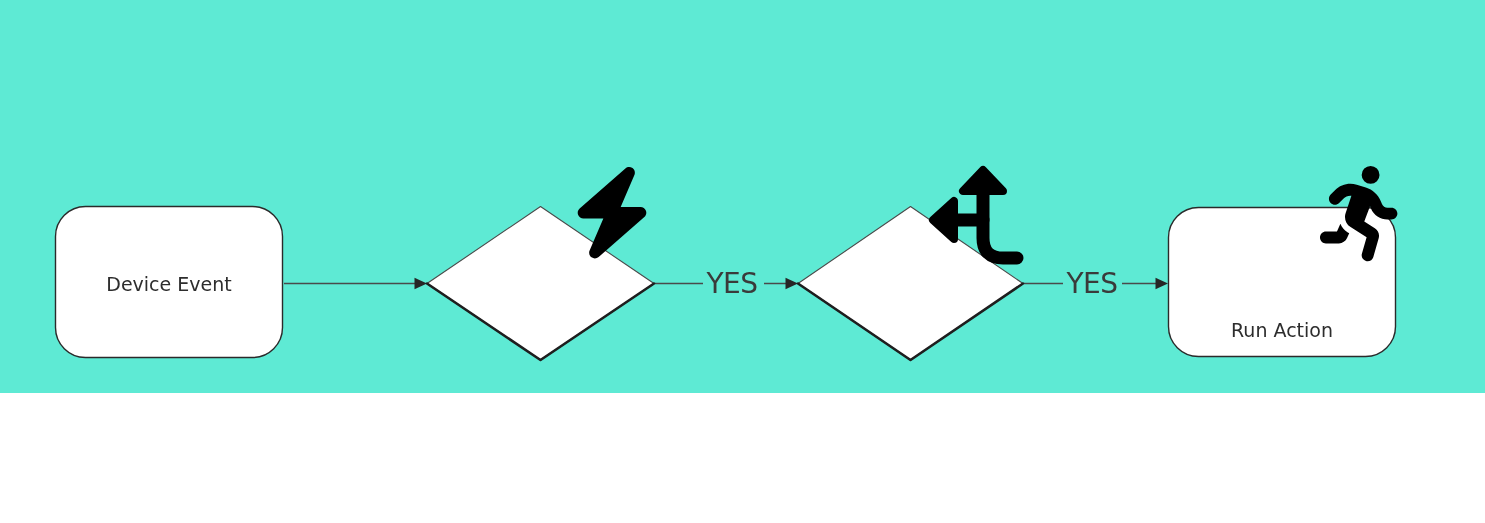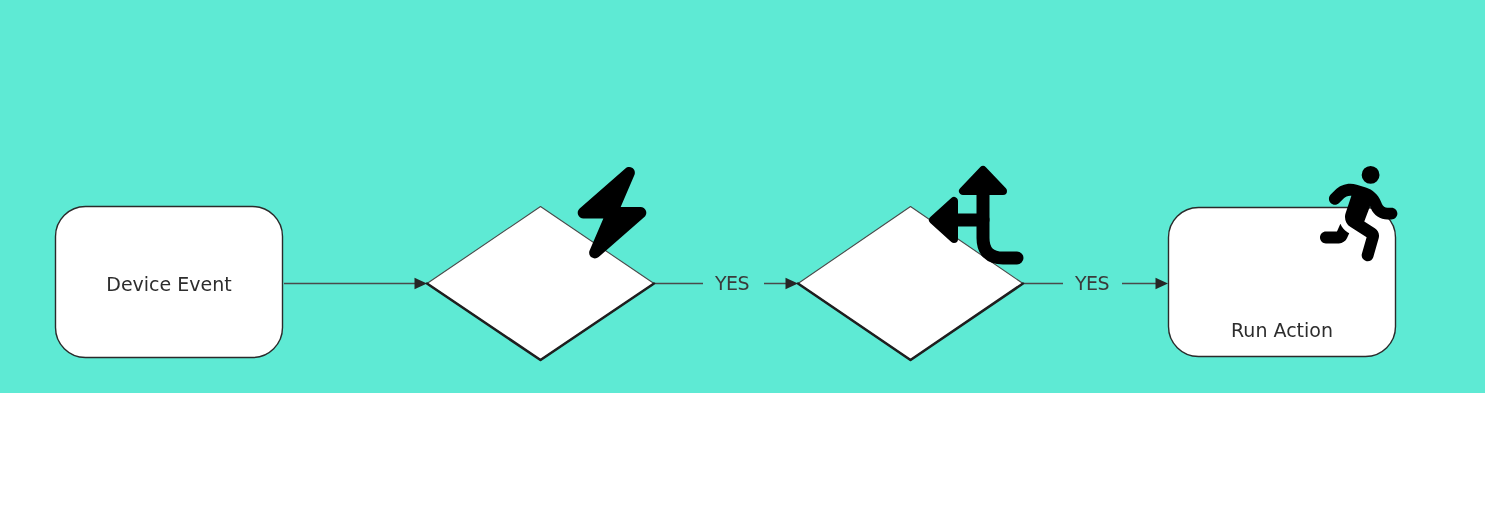--- a/index.html
+++ b/index.html
@@ -27,21 +27,21 @@
     text-align: center;
     white-space: nowrap;
     user-select: none;
   }
   .node-label {
     font-size: 19px;
     line-height: 28px;
     color: #2d2d2d;
   }
   .edge-label {
-    font-size: 19px;
+    font-size: 28px;
     letter-spacing: -0.5px;
     color: #3a3a3a;
   }
 </style>
 </head>
 <body>
 
 <div class="canvas">
 
   <svg class="layer" width="1485" height="523" viewBox="0 0 1485 523">

